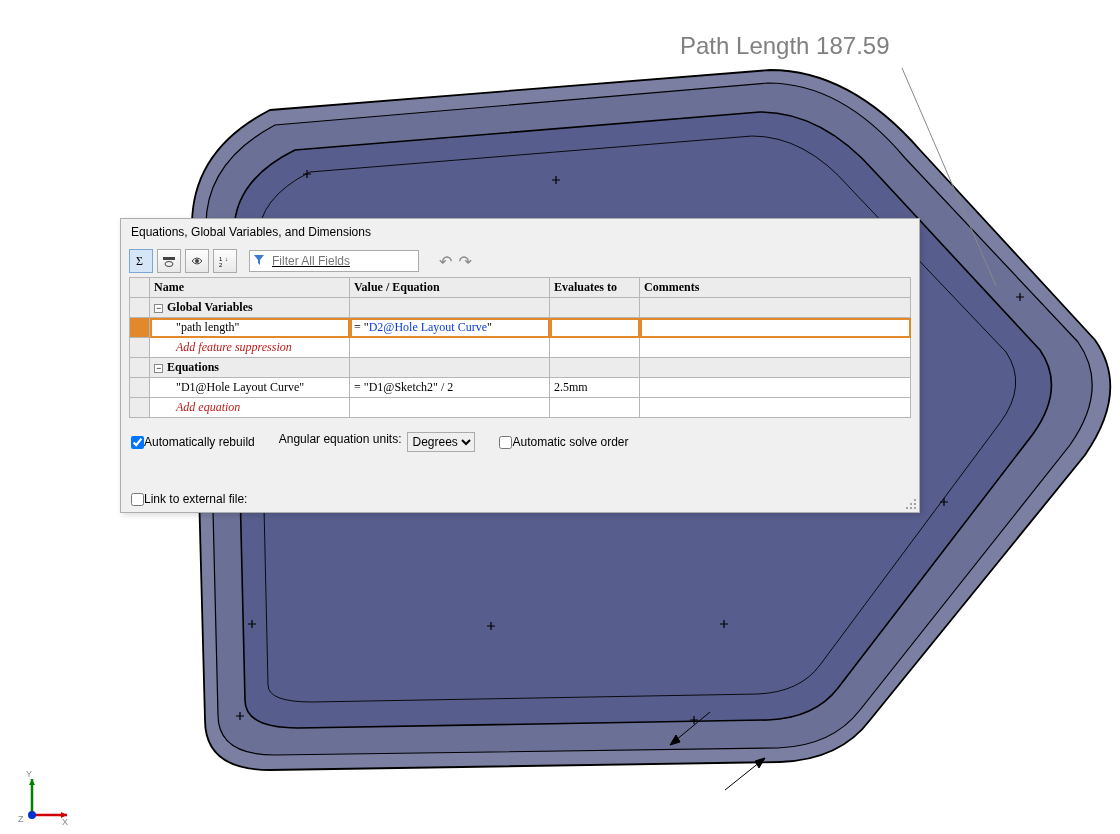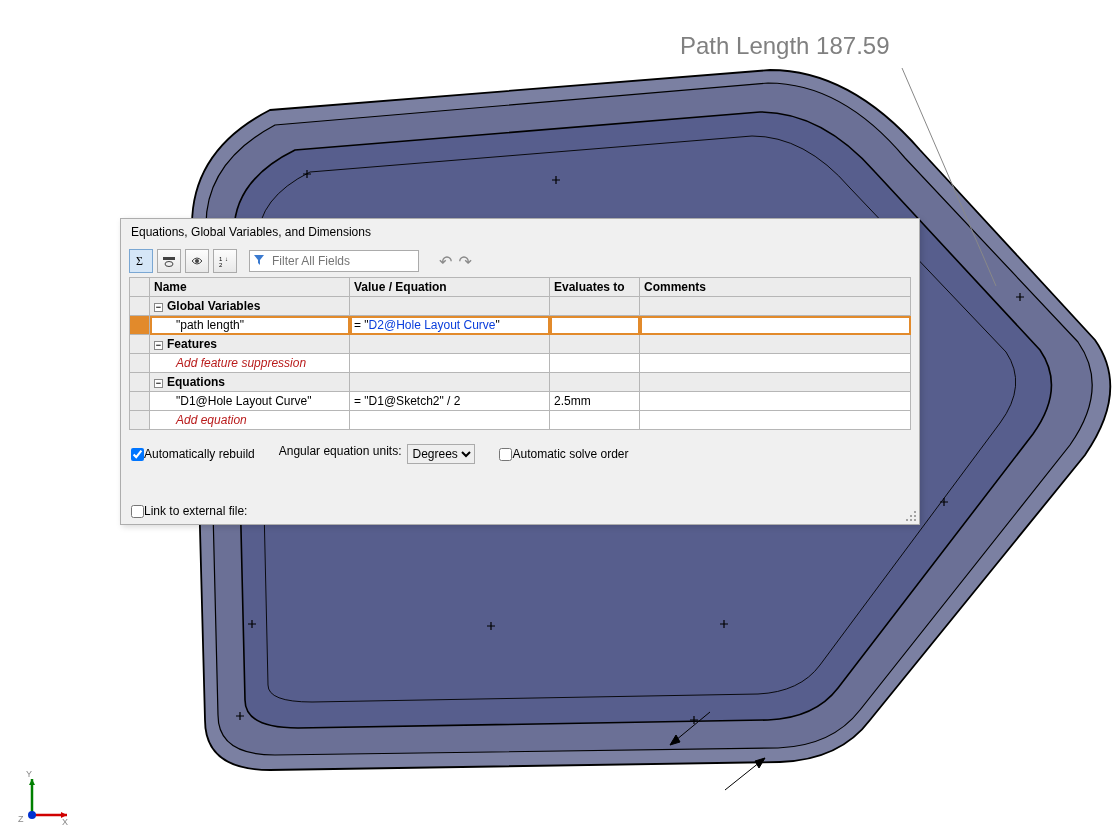--- a/index.html
+++ b/index.html
@@ -82,40 +82,42 @@
       color: #3a7ad0;
       font-size: 11px;
     }
     .filter-box input {
       border: none;
       outline: none;
       font-size: 12px;
       height: 20px;
       width: 150px;
       padding: 0 4px;
+      text-decoration: underline;
     }
     .undo-redo {
       margin-left: 16px;
       display: flex;
       gap: 6px;
     }
     .undo-redo span {
       color: #8a8a8a;
       font-size: 16px;
       cursor: pointer;
       user-select: none;
     }
 
     .dialog-body {
       display: flex;
       padding: 0 8px 8px 8px;
       gap: 12px;
     }
     .table-wrap {
       flex: 1;
+      font-family: Liberation Serif, serif;
     }
     table {
       width: 100%;
       border-collapse: collapse;
       background: #fff;
       table-layout: fixed;
     }
     th, td {
       border: 1px solid #b6b6b6;
       font-size: 12px;
@@ -378,27 +380,20 @@
               <td class="sec"></td>
           </tr>
           <tr class="highlight">
             <td class="handle"></td>
             <td style="padding-left:26px">"path length"</td>
             <td><span>= "</span><span class="val-link">D2@Hole Layout Curve</span><span>"</span></td>
             <td></td>
             <td></td>
           </tr>
 
-          <tr class="section">
-            <td class="handle"></td>
-            <td class="sec"><span class="tree-toggle">−</span><span>Features</span></td>
-            <td class="sec"></td>
-              <td class="sec"></td>
-              <td class="sec"></td>
-          </tr>
           <tr>
             <td class="handle"></td>
             <td class="placeholder" style="padding-left:26px">Add feature suppression</td>
             <td></td>
               <td></td>
               <td></td>
           </tr>
 
           <tr class="section">
             <td class="handle"></td>

